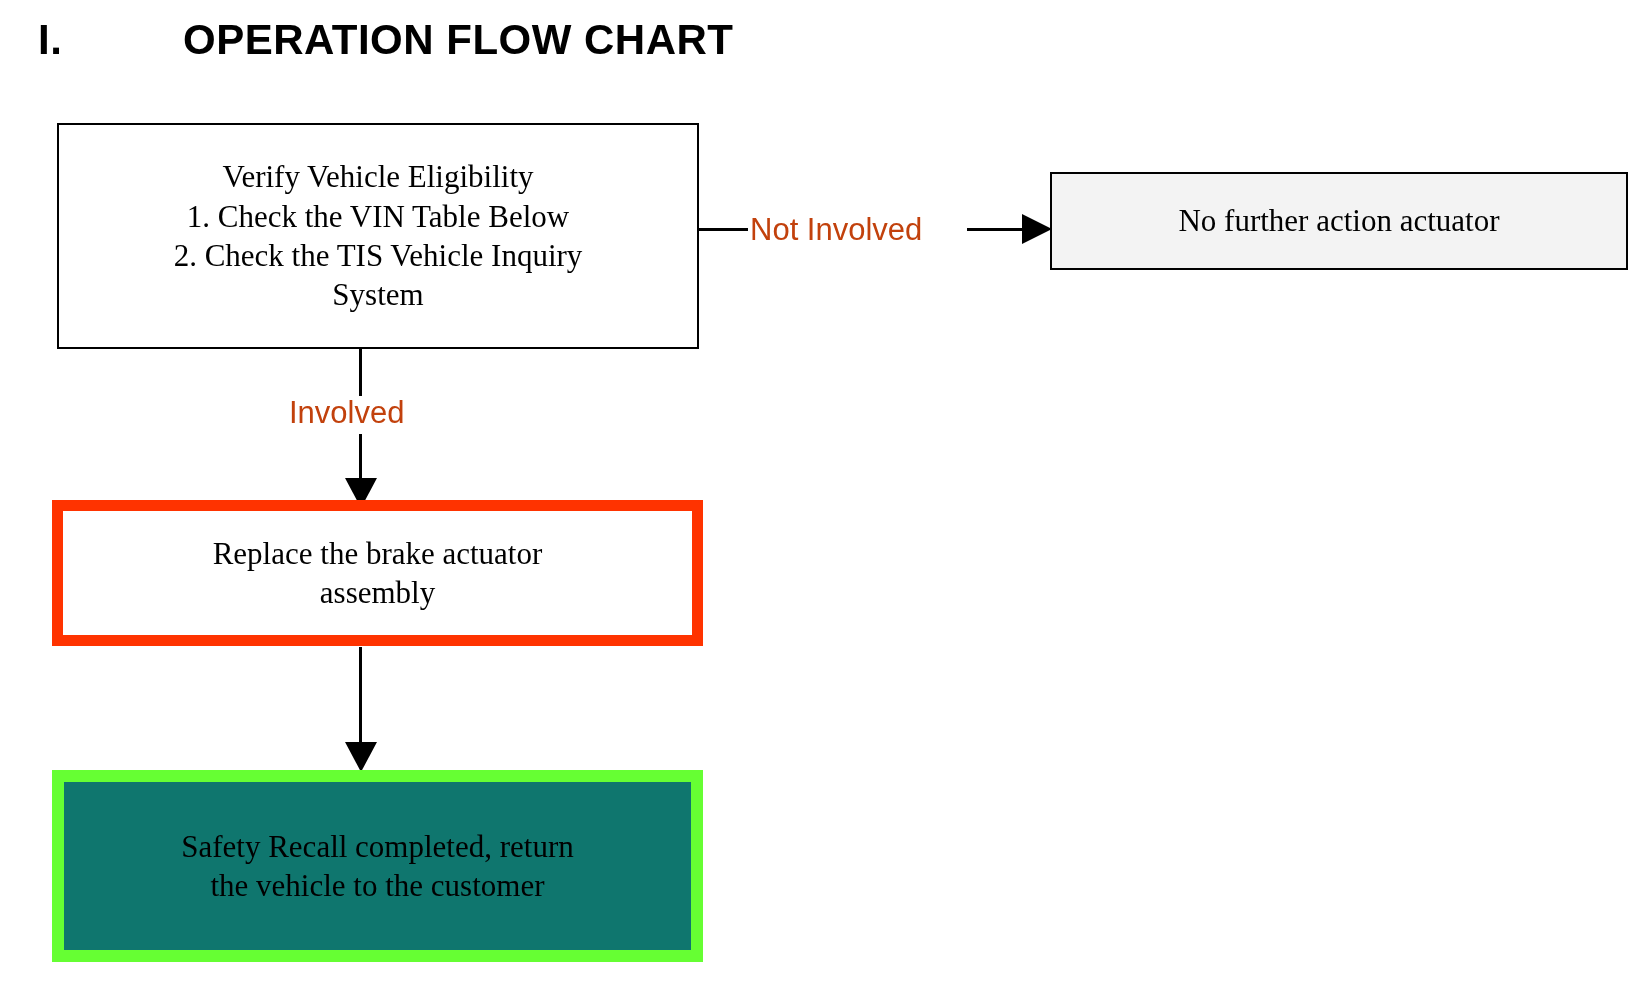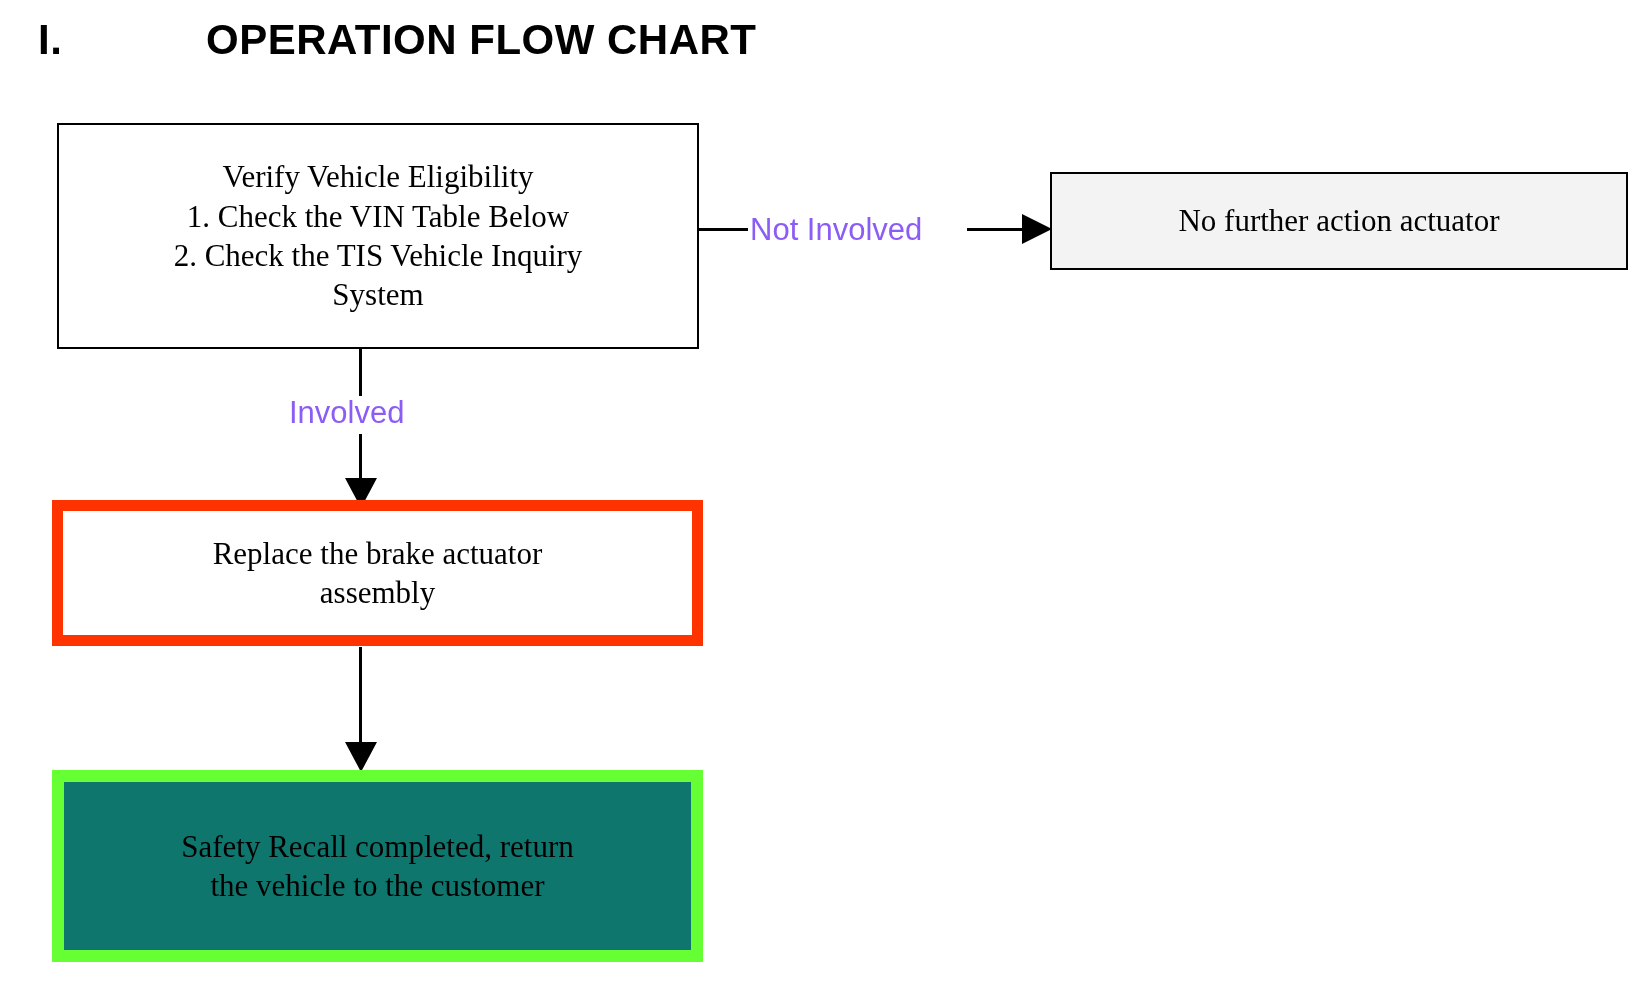--- a/index.html
+++ b/index.html
@@ -32,21 +32,20 @@
     font-size: 42px;
     letter-spacing: 0.5px;
     white-space: nowrap;
   }
   .title-numeral {
     width: 145px;
     display: inline-block;
   }
   .title-text {
     display: inline-block;
-    margin-left: 23px;
   }
 
   
   .node {
     position: absolute;
     box-sizing: border-box;
     display: flex;
     align-items: center;
     justify-content: center;
     text-align: center;
@@ -169,21 +168,21 @@
     height: 0;
     border-left: 16px solid transparent;
     border-right: 16px solid transparent;
     border-top: 30px solid #000000;
   }
 
   
   .edge-label {
     position: absolute;
     font-size: 31px;
-    color: #8b5cf6;
+    color: #c2410c;
     background: #ffffff;
     white-space: nowrap;
     line-height: 1;
   }
   .label-not-involved {
     left: 748px;
     top: 212px;
     padding: 2px 2px;
   }
   .label-involved {

